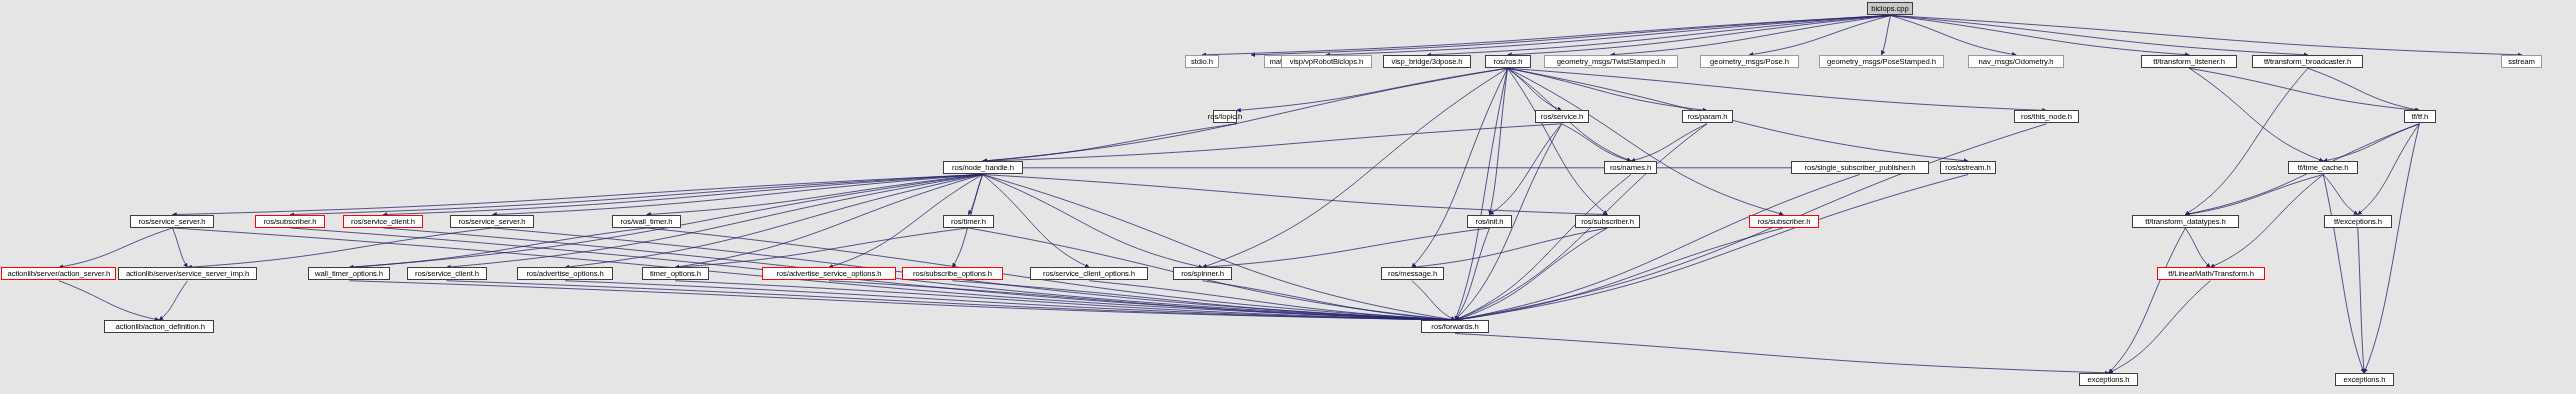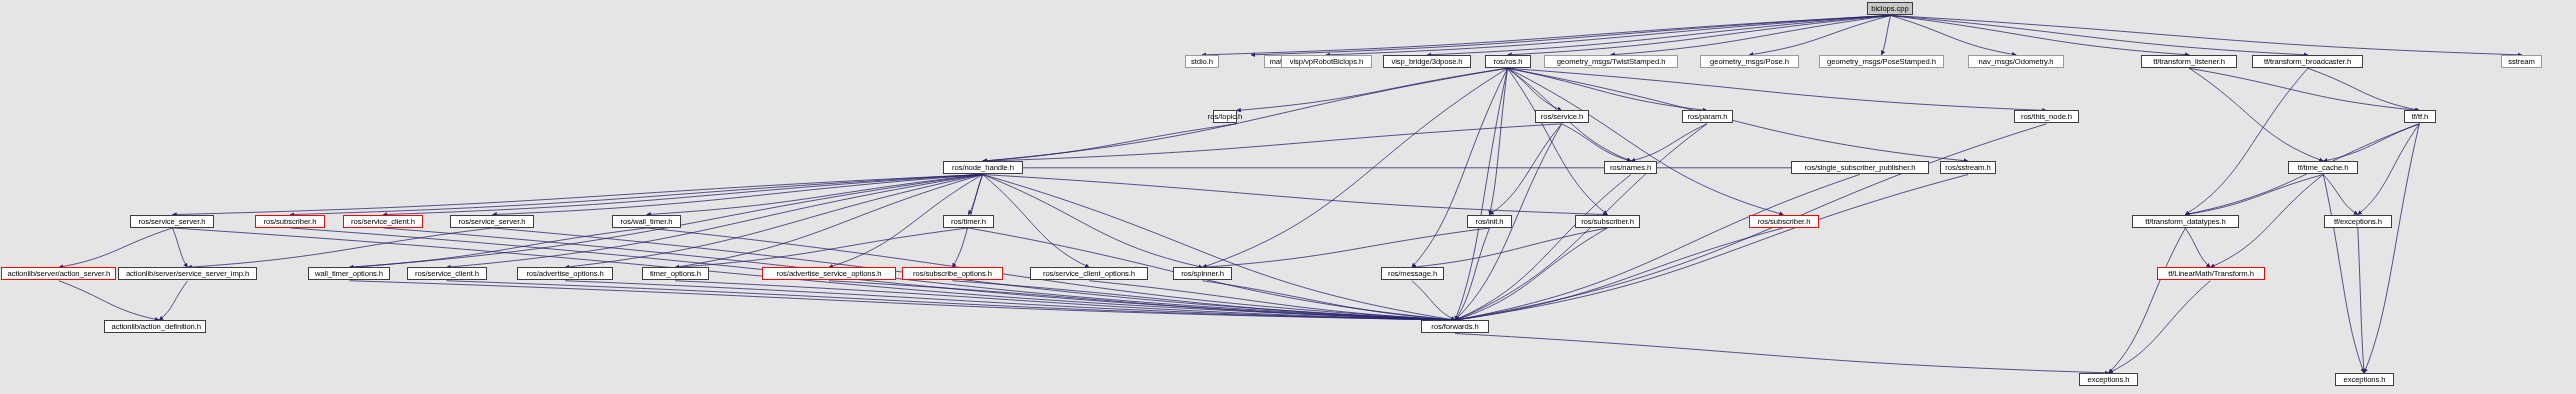--- a/index.html
+++ b/index.html
@@ -266,21 +266,21 @@
       </div>
       <div class="node solid" style="left: 1173px; top: 267px; width: 59px;">
         <span>ros/spinner.h</span>
       </div>
       <div class="node solid" style="left: 1381px; top: 267px; width: 63px;">
         <span>ros/message.h</span>
       </div>
       <div class="node red" style="left: 2157px; top: 267px; width: 108px;">
         <span>tf/LinearMath/Transform.h</span>
       </div>
-      <div class="node solid" style="left: 104px; top: 320px; width: 102px; padding-left: 6px;">
+      <div class="node solid" style="left: 104px; top: 320px; width: 110px; padding-left: 6px;">
         <span>actionlib/action_definition.h</span>
       </div>
       <div class="node solid" style="left: 1421px; top: 320px; width: 68px;">
         <span>ros/forwards.h</span>
       </div>
       <div class="node solid" style="left: 2079px; top: 373px; width: 59px;">
         <span>exceptions.h</span>
       </div>
       <div class="node solid" style="left: 2335px; top: 373px; width: 59px;">
         <span>exceptions.h</span>

